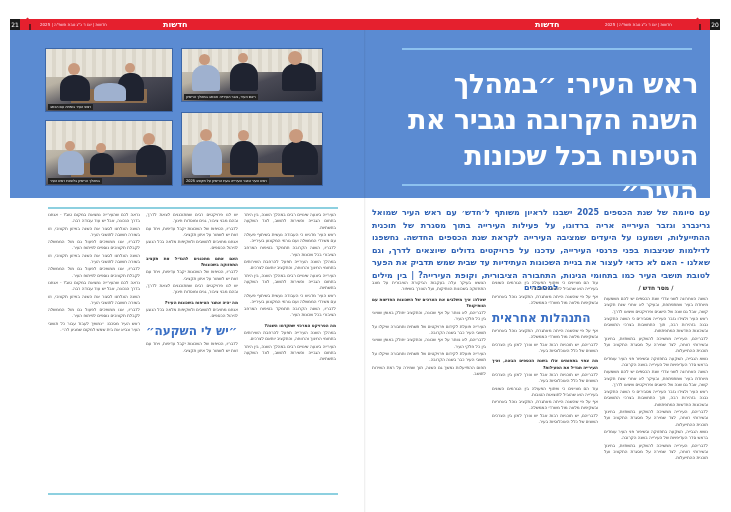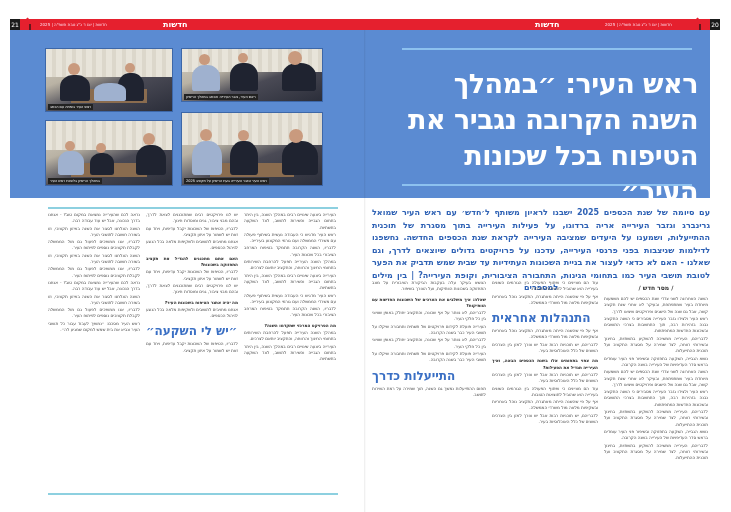--- a/index.html
+++ b/index.html
@@ -177,21 +177,20 @@
     <p>לדבריהם, יש תוכניות רבות אבל יש צורך לאזן בין הצרכים השונים של כלל האוכלוסיות בעיר.</p>
   </div>
 
   <div class="col rc3">
     <p>הנושא בעיקר עלה בעקבות הביקורת הציבורית על מצב התחזוקה בשכונות הוותיקות, ועל הצורך בשיפור.</p>
     <p class="bold-q">שאלה: איך משלבים את הצרכים של השכונות החדשות עם הוותיקות?</p>
     <p>לדבריהם, לא נוותר על אף שכונה, והתקציב יחולק באופן שוויוני בין כל חלקי העיר.</p>
     <p>העירייה פועלת לקידום פרויקטים של תשתית ותחבורה שיקלו על תושבי העיר כבר בשנה הקרובה.</p>
     <p>לדבריהם, לא נוותר על אף שכונה, והתקציב יחולק באופן שוויוני בין כל חלקי העיר.</p>
     <p>העירייה פועלת לקידום פרויקטים של תשתית ותחבורה שיקלו על תושבי העיר כבר בשנה הקרובה.</p>
-    <div class="subhead">התייעלות כדרך</div>
     <p>תחום ההתייעלות נמשך גם השנה, תוך שמירה על רמת השירות לתושב.</p>
   </div>
 
   <div class="lp-rule top"></div>
 
   <div class="col lc1">
     <p>העירייה ביצעה שינויים רבים במהלך השנה, בין היתר בתחום הגבייה והשירות לתושב, לצד השקעה בתשתיות.</p>
     <p>ראש העיר מדגיש כי העבודה נעשית בשיתוף פעולה עם משרדי הממשלה ועם גורמי המקצוע בעירייה.</p>
     <p>לדבריו, השנה הקרובה תתמקד בטיפוח המרחב הציבורי בכל שכונות העיר.</p>
     <p>במהלך השנה העירייה תפעל להרחבת השירותים בתחומי החינוך והרווחה, והתקציב יותאם לצרכים.</p>

